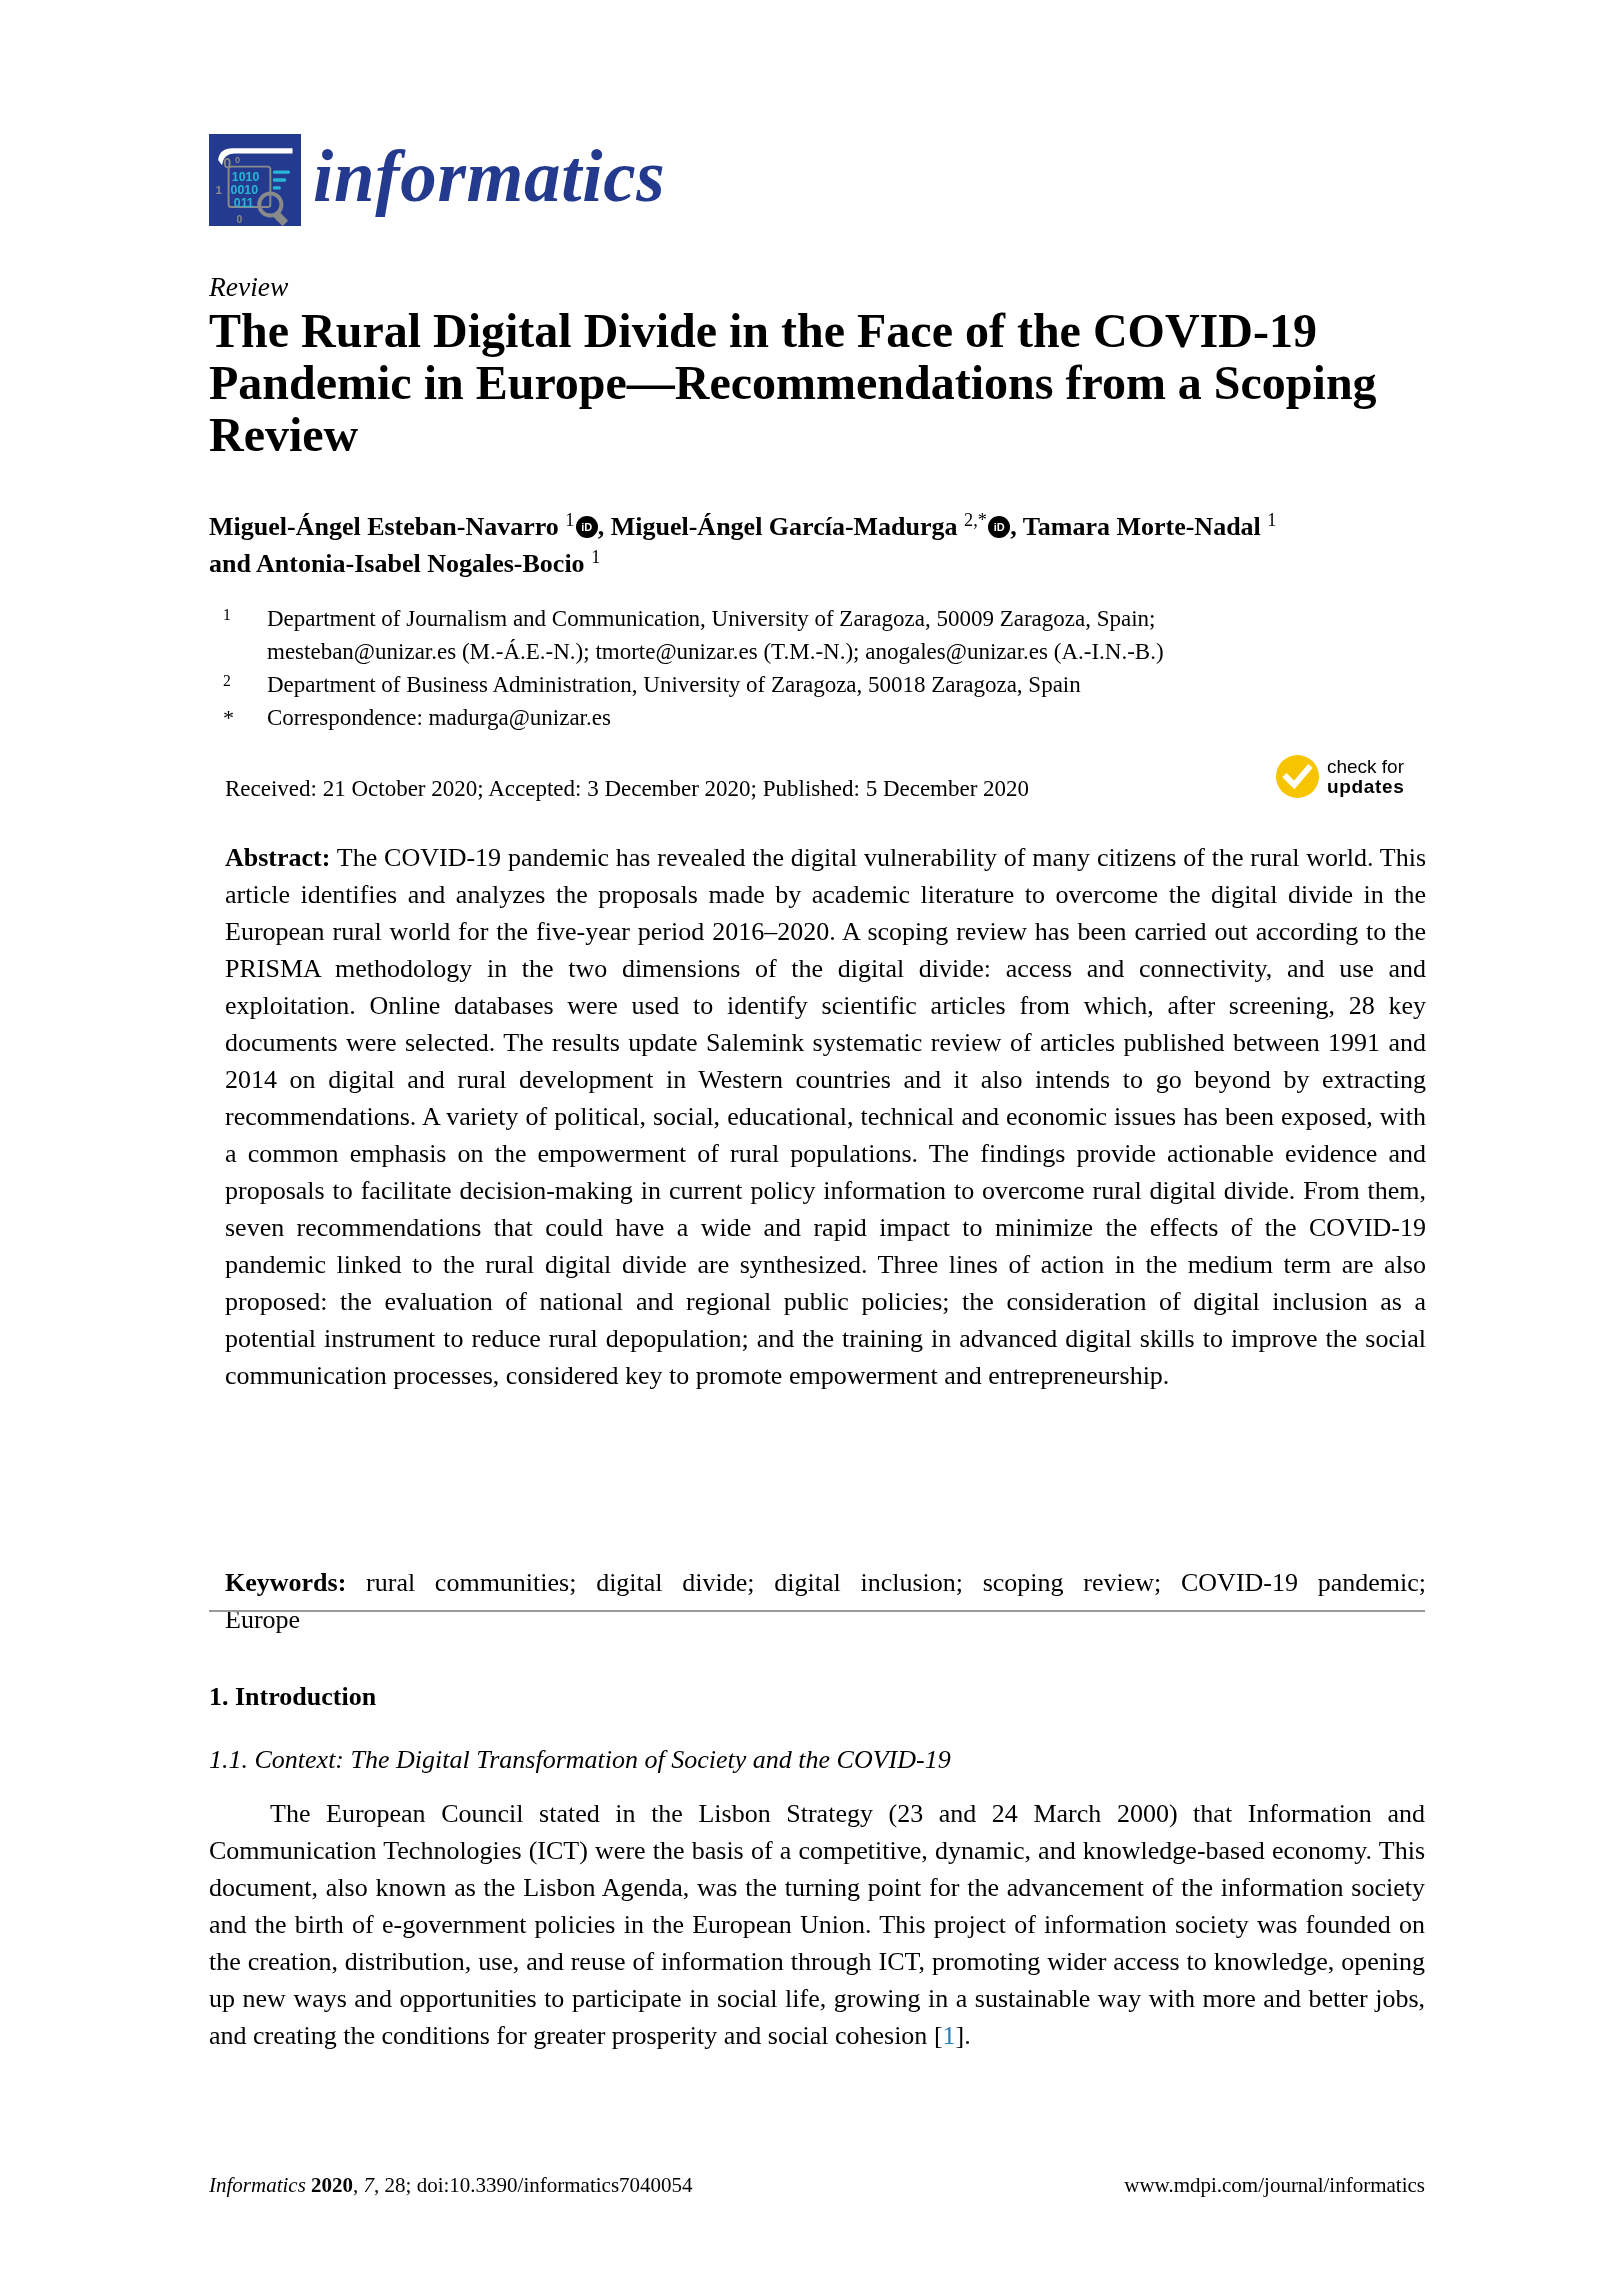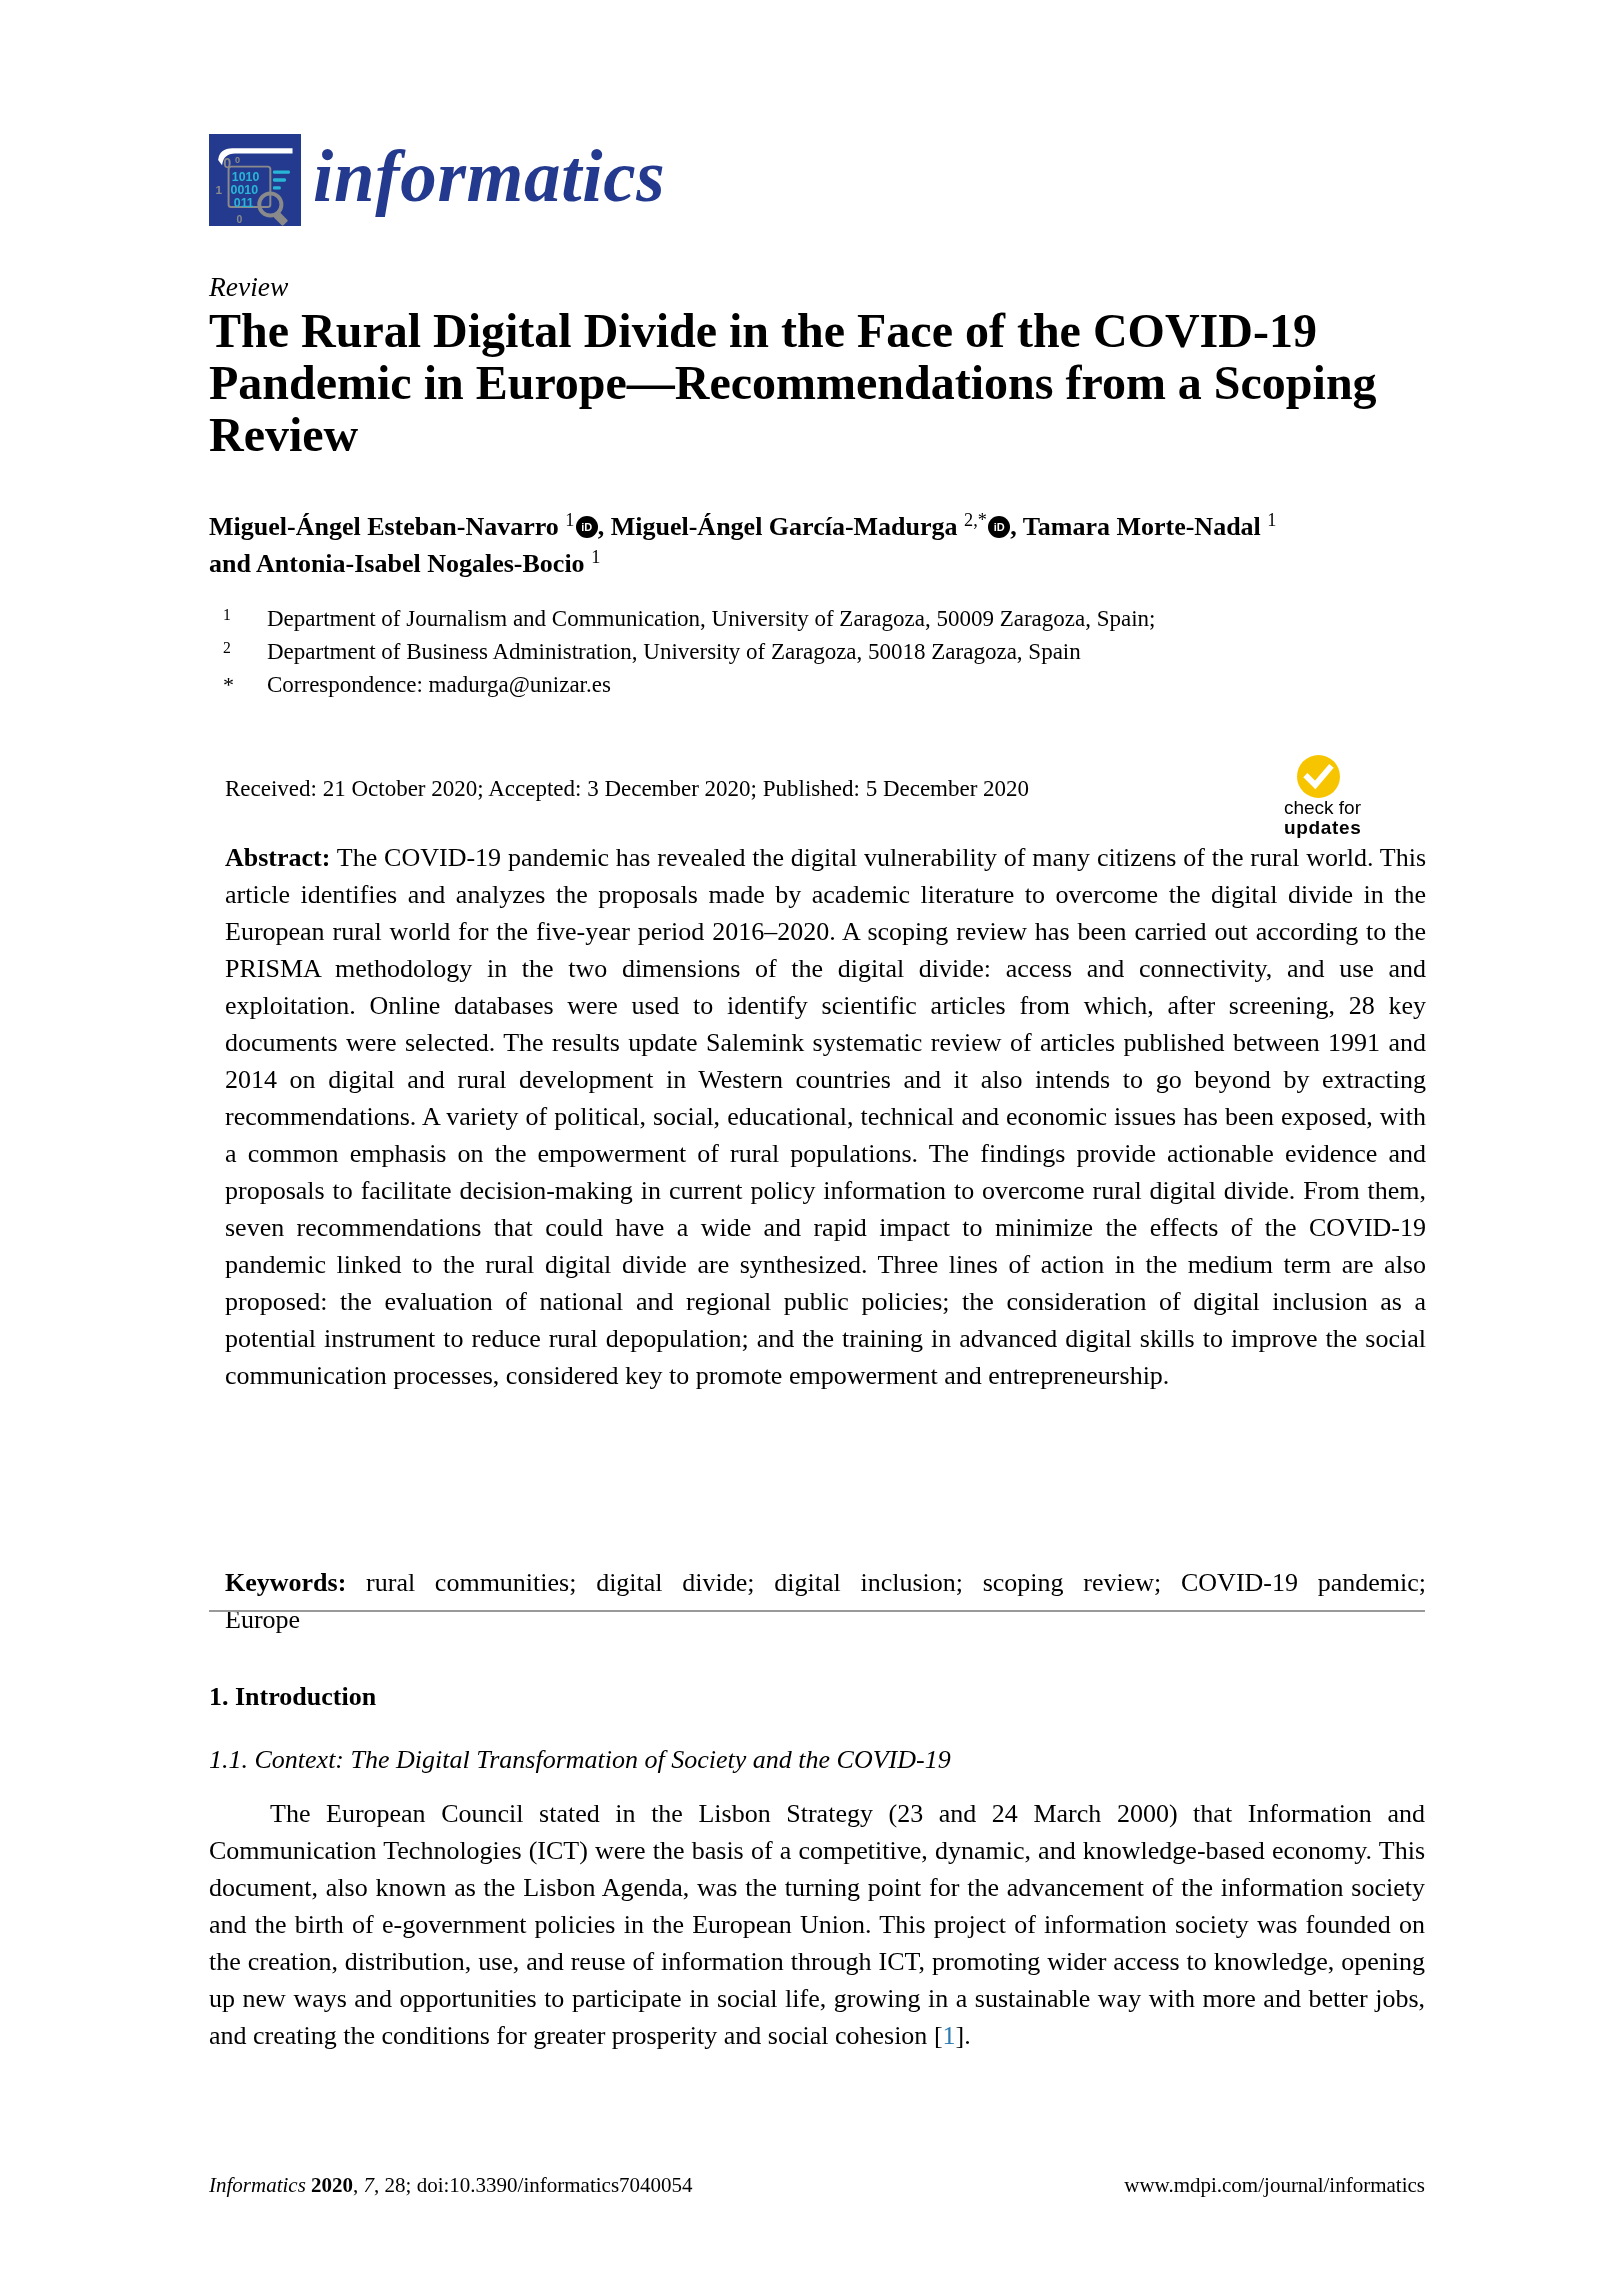--- a/index.html
+++ b/index.html
@@ -22,21 +22,21 @@
   .orcid { display: inline-block; width: 22px; height: 22px; border-radius: 50%; background: #000000;
            color: #fff; font-family: "Liberation Sans", sans-serif; font-size: 11px; font-weight: bold;
            text-align: center; line-height: 22px; vertical-align: 3.9px; margin-left: 1.3px; }
 
   #affiliations { top: 602px; left: 223px; width: 1204px; font-size: 23px; line-height: 33px; }
   .aff-row { display: flex; }
   .aff-mark { width: 44px; flex: none; font-size: 15.7px; line-height: 26px; }
   .aff-text { flex: 1; }
 
   #received { top: 772px; left: 225px; font-size: 23px; line-height: 33px; }
-  #check-updates { left: 1276px; top: 755px; display: flex; align-items: center; flex-direction: column; }
+  #check-updates { left: 1276px; top: 755px; display: flex; align-items: center; }
   #check-updates .circle { width: 43px; height: 43px; border-radius: 50%; background: #f7c500;
                            position: relative; }
   #check-updates .circle svg { position: absolute; left: 0; top: 0; }
   #check-updates .txt { margin-left: 7.9px; font-family: "Liberation Sans", sans-serif;
                         line-height: 19.6px; }
   #check-updates .l1 { font-size: 19px; }
   #check-updates .l2 { font-size: 19px; font-weight: bold; letter-spacing: 0.7px; }
 
   #abstract { top: 839px; left: 225px; width: 1201px; font-size: 26px; line-height: 37px;
               text-align: justify; }
@@ -94,20 +94,21 @@
   <span>and</span>
   <span>Antonia-Isabel Nogales-Bocio</span>
   <sup>1</sup>
 </div>
 
 <div id="affiliations" class="abs">
   <div class="aff-row">
     <div class="aff-mark">1</div>
     <div class="aff-text">
       <div>Department of Journalism and Communication, University of Zaragoza, 50009 Zaragoza, Spain;</div>
+      <div>mesteban@unizar.es (M.-Á.E.-N.); tmorte@unizar.es (T.M.-N.); anogales@unizar.es (A.-I.N.-B.)</div>
     </div>
   </div>
   <div class="aff-row">
     <div class="aff-mark">2</div>
     <div class="aff-text">Department of Business Administration, University of Zaragoza, 50018 Zaragoza, Spain</div>
   </div>
   <div class="aff-row">
     <div class="aff-mark" style="font-size:22px;line-height:33px;">*</div>
     <div class="aff-text">Correspondence: madurga@unizar.es</div>
   </div>

